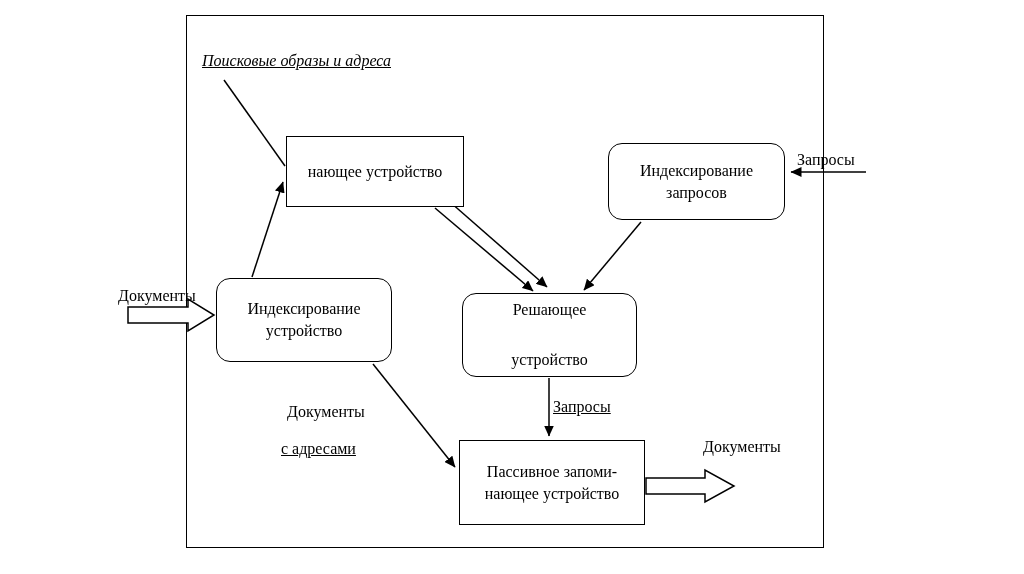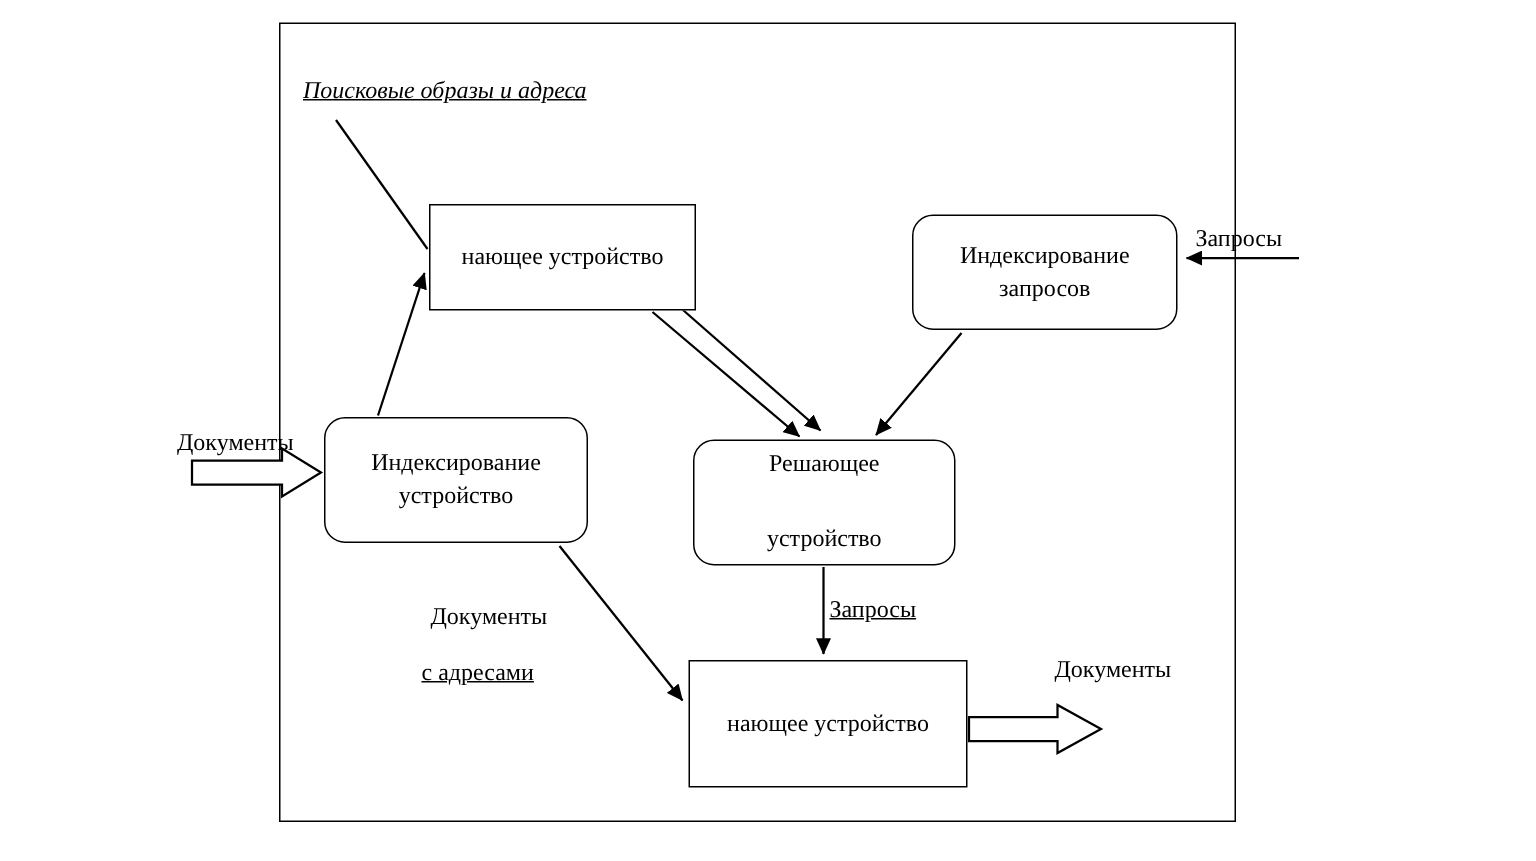--- a/index.html
+++ b/index.html
@@ -93,20 +93,21 @@
     <span>Индексирование</span>
     <span>устройство</span>
   </div>
 
   <div class="node rounded" id="node-decide">
     <span>Решающее</span>
     <span>устройство</span>
   </div>
 
   <div class="node" id="node-passive">
+    <span>Пассивное запоми-</span>
     <span>нающее устройство</span>
   </div>
 
   <div class="lbl u" id="lbl-search">Поисковые образы и адреса</div>
 
   <div class="lbl" id="lbl-docs-in">Документы</div>
 
   <div class="lbl" id="lbl-queries">Запросы</div>
 
   <div class="lbl" id="lbl-docaddr-1">Документы</div>

